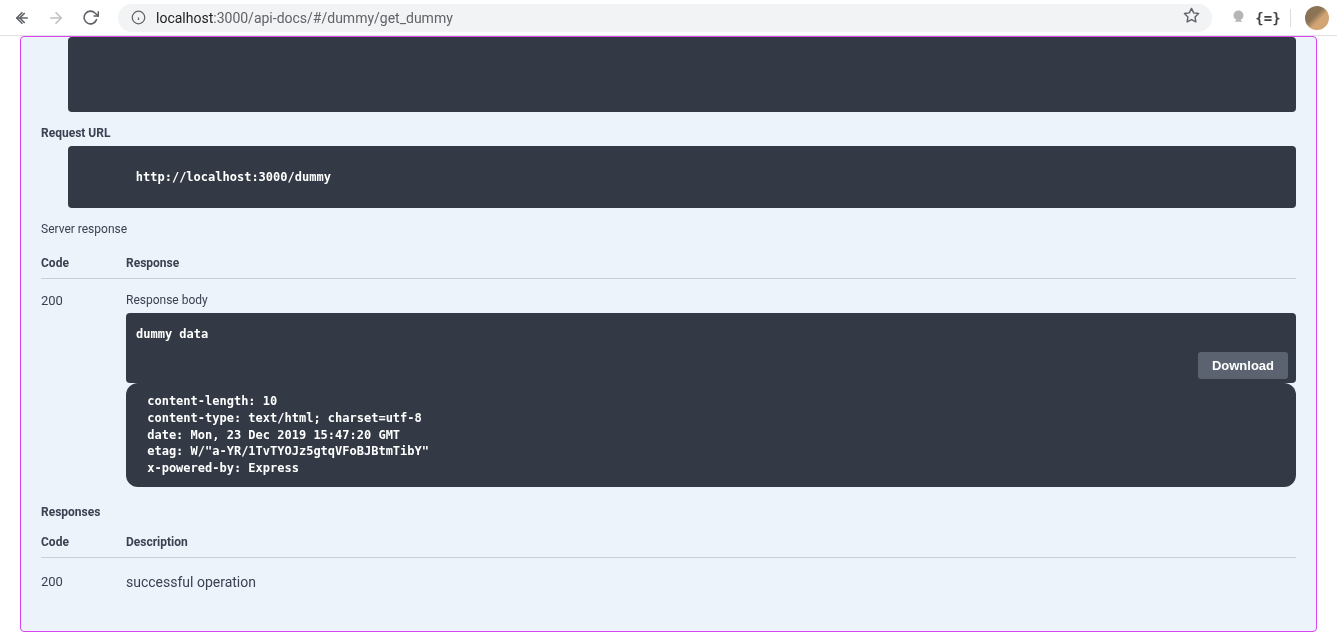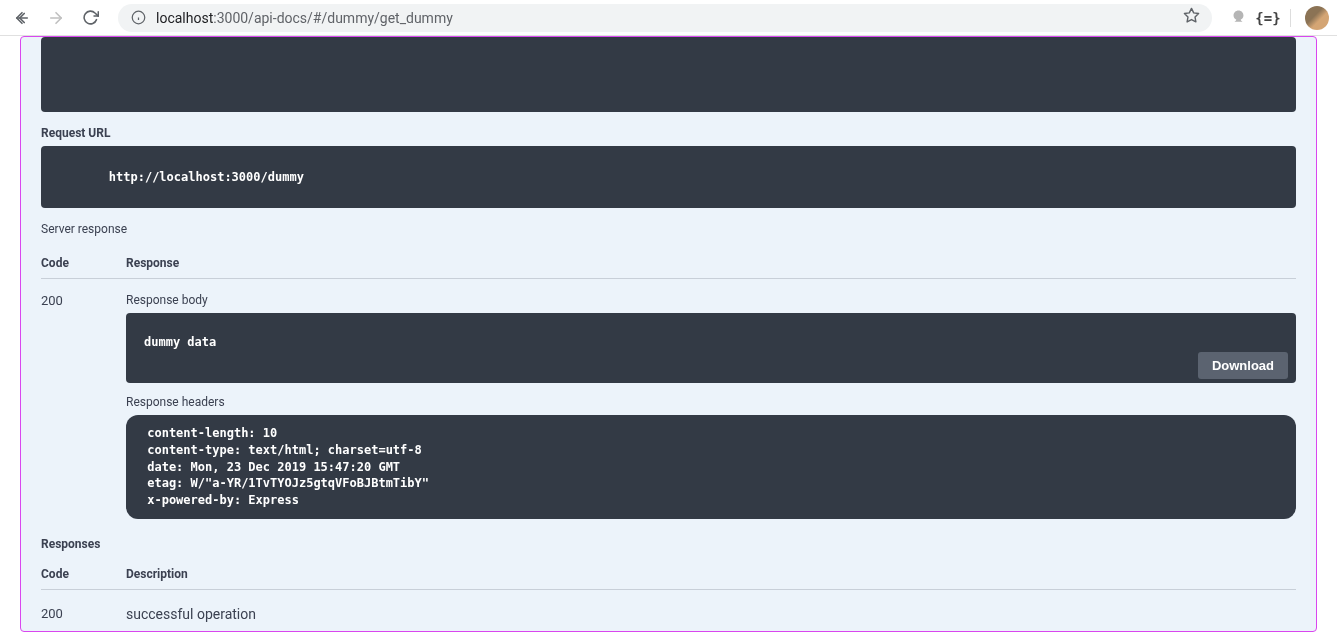--- a/index.html
+++ b/index.html
@@ -100,20 +100,21 @@
     }
     .codeblock {
       background: #333a45;
       border-radius: 4px;
       color: #fff;
       font-family: "Consolas", "Monaco", monospace;
       font-size: 12px;
       padding: 10px;
       white-space: pre;
       position: relative;
+      margin-left: 27px;
     }
     .codeblock.tall-top {
       height: 75px;
       margin-bottom: 0;
     }
     .section-label {
       font-size: 12px;
       font-weight: 700;
       color: #3b4151;
       margin: 14px 0 6px 0;
@@ -154,21 +155,21 @@
       flex: 1;
     }
     .sub-label {
       font-size: 12px;
       color: #3b4151;
       margin-bottom: 6px;
     }
     .resp-body-block {
       background: #333a45;
       border-radius: 4px;
-      padding: 18px;
+      padding: 10px;
       position: relative;
       min-height: 70px;
     }
     .resp-body-text {
       color: #fff;
       font-family: "Consolas", "Monaco", monospace;
       font-size: 12px;
       font-weight: 600;
     }
     .download-btn {
@@ -275,21 +276,20 @@
       </div>
 
       <div class="table-row">
         <div class="row-code">200</div>
         <div class="row-details">
           <div class="sub-label">Response body</div>
           <div class="resp-body-block">
             <span class="resp-body-text">dummy data</span>
             <button class="download-btn">Download</button>
           </div>
-          <div class="sub-label" style="margin-top:12px">Response headers</div>
           <div class="headers-block"><span class="hk"> content-length: 10 
  content-type: text/html; charset=utf-8 
  date: Mon, 23 Dec 2019 15:47:20 GMT 
  etag: W/"a-YR/1TvTYOJz5gtqVFoBJBtmTibY" 
  x-powered-by: Express </span></div>
         </div>
       </div>
 
       <div class="section-label">Responses</div>
 

